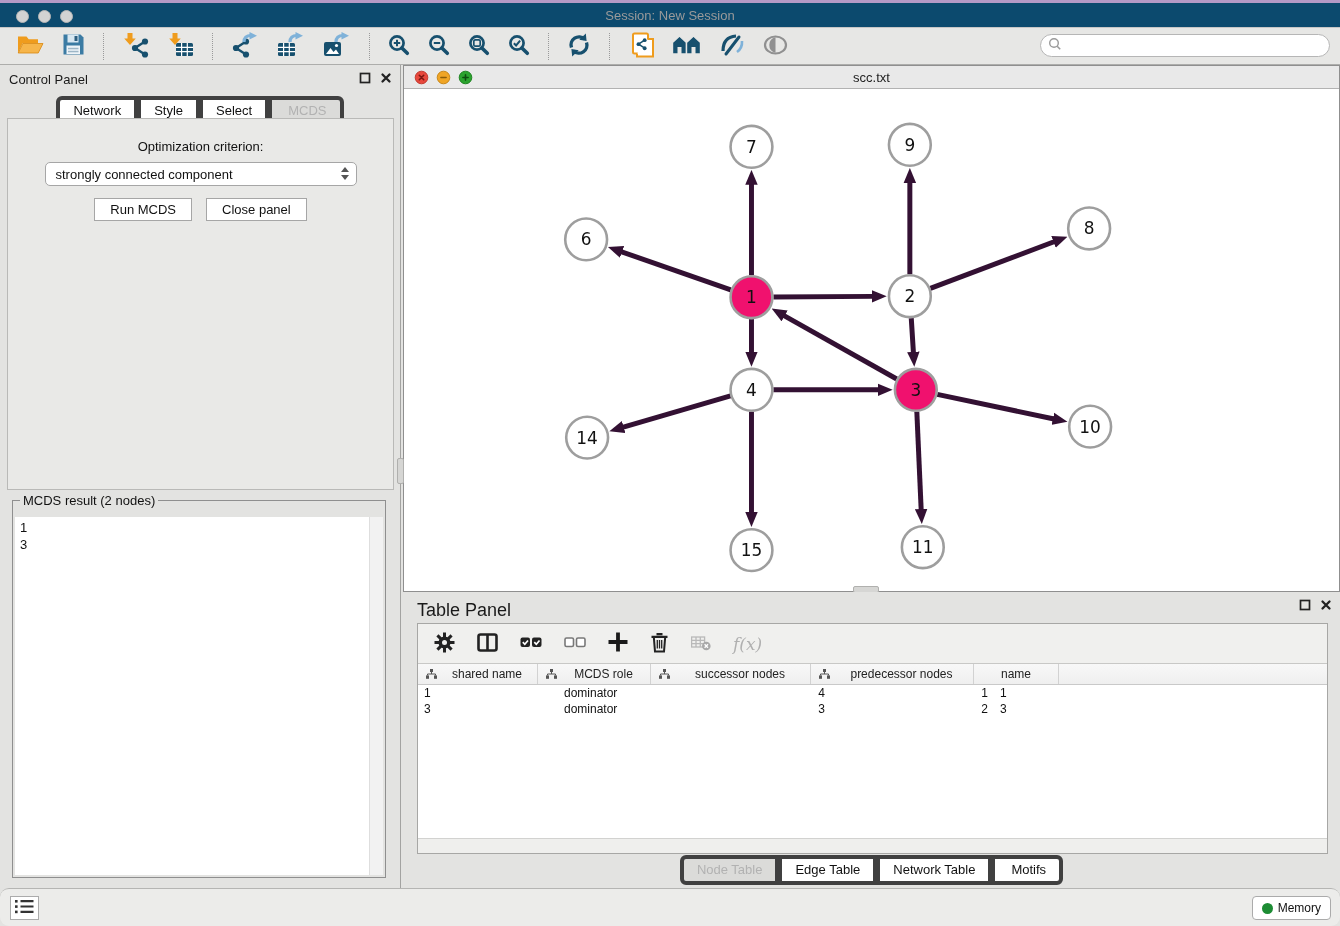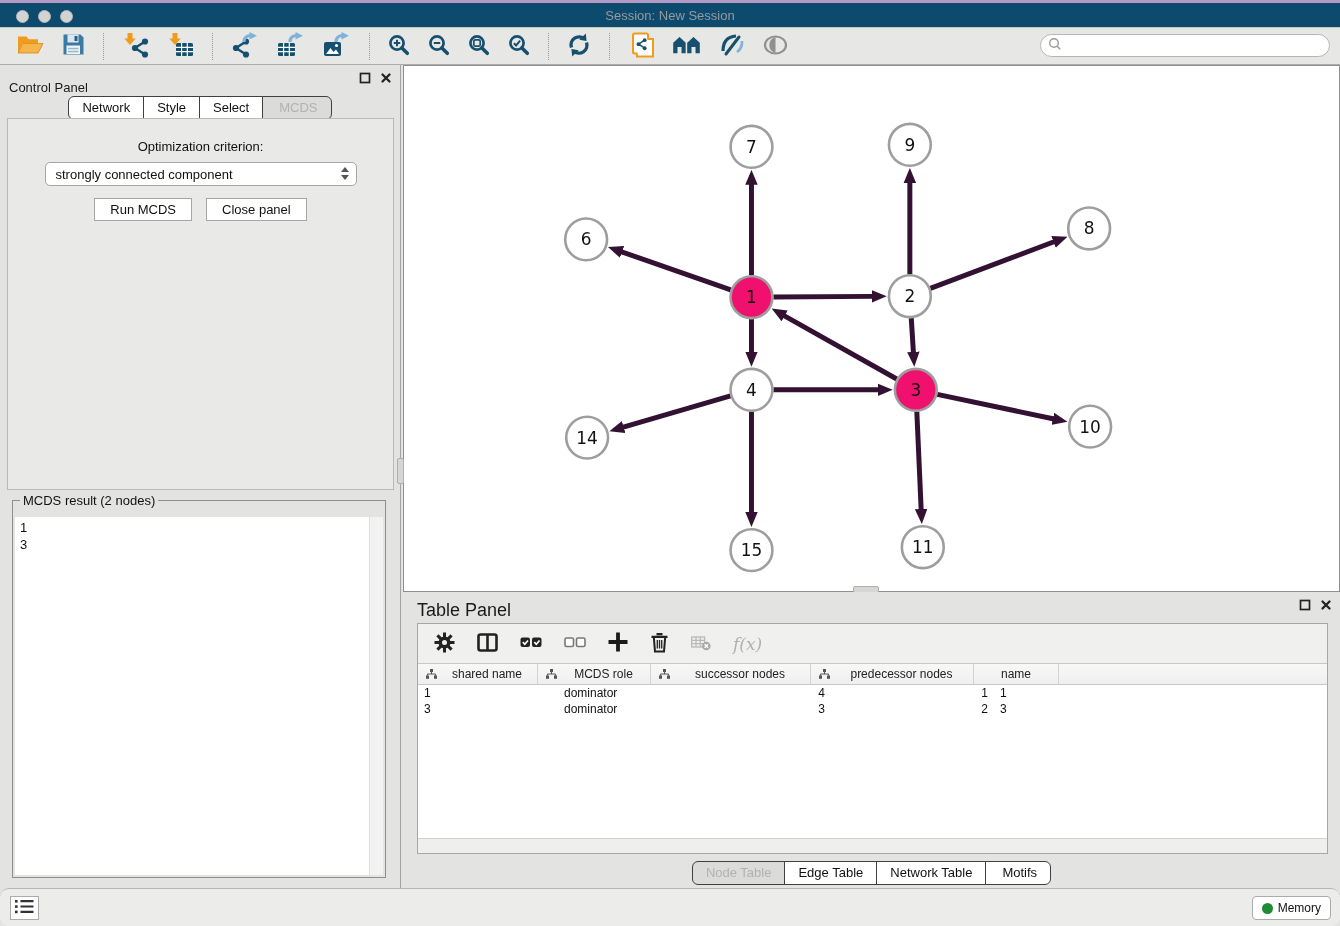--- a/index.html
+++ b/index.html
@@ -20,26 +20,26 @@
     border-bottom:1px solid #adadab; display:flex; align-items:center; padding-left:8px; }
   .tb-btn { background:none; border:none; padding:2px 6px; margin:0 3px; cursor:default; display:flex; align-items:center; }
   .tb-sep { width:1px; height:27px; border-left:1px dotted #9a9a9a; margin:0 9px; }
   #toolbar-search { position:absolute; right:10px; top:6px; width:290px; height:23px; background:#fff;
     border:1px solid #b6b6b6; border-radius:12px; display:flex; align-items:center; padding-left:7px; }
   #toolbar-search input { border:none; outline:none; flex:1; font-size:12px; background:transparent; height:18px; }
 
   
   #control-panel { position:absolute; left:0; top:65px; width:401px; height:823px; background:#e3e3e1;
     border-right:1px solid #a3a3a1; }
-  #cp-title { position:absolute; left:9px; top:15px; font-size:13px; color:#1a1a1a; }
+  #cp-title { position:absolute; left:9px; top:7px; font-size:13px; color:#1a1a1a; }
   .panel-ctrls { position:absolute; right:8px; top:7px; display:flex; gap:9px; align-items:center; }
   .panel-ctrls span { display:inline-flex; }
   .tabrow { position:absolute; left:0; right:0; display:flex; justify-content:center; }
   #cp-tabs { top:31px; }
-  .tab { font-size:13px; padding:3px 13px 4px; background:#fff; border:1px solid #404040; margin-left:-1px; color:#111; cursor:default;text-align:center; }
+  .tab { font-size:13px; padding:3px 13px 4px; background:#fff; border:4px solid #404040; margin-left:-1px; color:#111; cursor:default;text-align:center; }
   .tab:first-child { border-top-left-radius:6px; border-bottom-left-radius:6px; margin-left:0; }
   .tab:last-child { border-top-right-radius:6px; border-bottom-right-radius:6px;padding-left:16px; }
   .tab.selected { background:#dbdbd9; color:#b2b2b2; }
   #cp-content { position:absolute; left:7px; top:53px; width:387px; height:372px; background:#e9e9e7;
     border:1px solid #b9b9b7; }
   #opt-label { text-align:center; margin-top:20px; font-size:13px; color:#111; }
   #criterion-select { width:312px; height:24px; margin:8px auto 0; background:#fff; border:1px solid #a6a6a6;
     border-radius:5px; display:flex; align-items:center; font-size:13px; color:#111; padding-left:10px; position:relative; cursor:default; }
   .stepper { position:absolute; right:7px; top:4px; display:flex; flex-direction:column; gap:3px; align-items:center; }
   .stepper i { width:0; height:0; border-left:4px solid transparent; border-right:4px solid transparent; }
@@ -306,20 +306,43 @@
       <div id="result-lines">
           <div>1</div>
           <div>3</div>
         </div>
       <div id="result-scroll"></div>
     </div>
   </fieldset>
 </div>
 
 <div id="network-window">
+  <div id="nw-titlebar">
+    <div id="nw-lights">
+        <span><svg width="15" height="15">
+            <circle cx="7.5" cy="7.5" r="6.3" fill="#e8483d" stroke="#c33a30"></circle>
+            <g transform="translate(7.5,7.5)">
+              <path d="M-2.2 -2.2 L2.2 2.2 M2.2 -2.2 L-2.2 2.2" stroke="#7e1611" stroke-width="1.6" stroke-linecap="round"></path>
+            </g>
+          </svg></span>
+        <span><svg width="15" height="15">
+            <circle cx="7.5" cy="7.5" r="6.3" fill="#f0a525" stroke="#c9881a"></circle>
+            <g transform="translate(7.5,7.5)">
+              <path d="M-2.6 0 L2.6 0" stroke="#8a5d0a" stroke-width="1.6" stroke-linecap="round"></path>
+            </g>
+          </svg></span>
+        <span><svg width="15" height="15">
+            <circle cx="7.5" cy="7.5" r="6.3" fill="#2ba32e" stroke="#1f8422"></circle>
+            <g transform="translate(7.5,7.5)">
+              <path d="M-2.6 0 L2.6 0 M0 -2.6 L0 2.6" stroke="#0d4d10" stroke-width="1.6" stroke-linecap="round"></path>
+            </g>
+          </svg></span>
+      </div>
+    <div id="nw-title">scc.txt</div>
+  </div>
   <div id="graph-canvas">
     <svg id="graph-svg" viewBox="0 0 935 504">
         <defs>
           <marker id="arrowhead" viewBox="0 0 12 10" refX="1" refY="5" markerWidth="15" markerHeight="13" markerUnits="userSpaceOnUse" orient="auto">
             <path d="M0 0 L12 5 L0 10 z" fill="#331133"></path>
           </marker>
         </defs>
         <line x1="347.0" y1="187.0" x2="347.0" y2="95.0" stroke="#331133" stroke-width="5" marker-end="url(#arrowhead)"></line>
         <line x1="326.2" y1="201.7" x2="215.9" y2="163.2" stroke="#331133" stroke-width="5" marker-end="url(#arrowhead)"></line>
         <line x1="369.0" y1="208.9" x2="469.0" y2="208.2" stroke="#331133" stroke-width="5" marker-end="url(#arrowhead)"></line>

